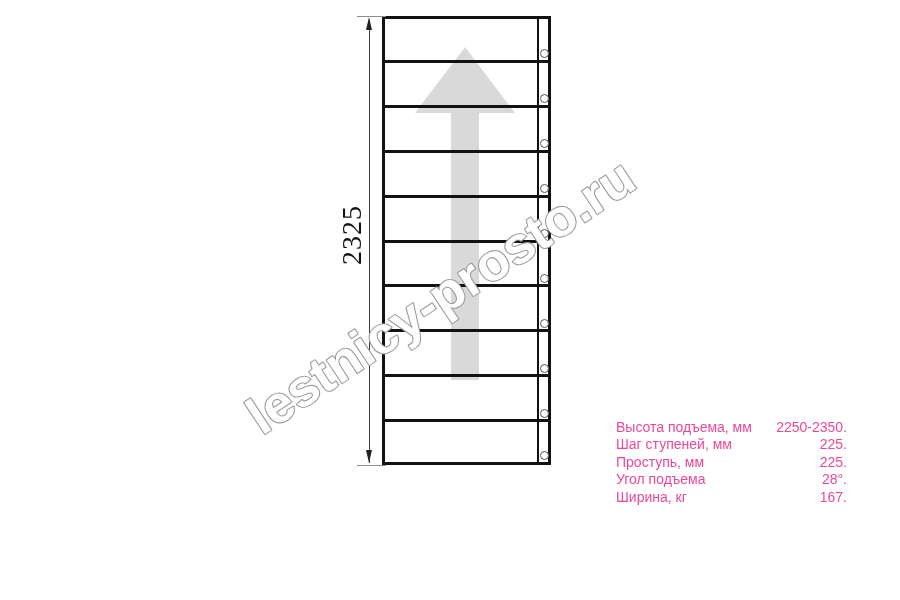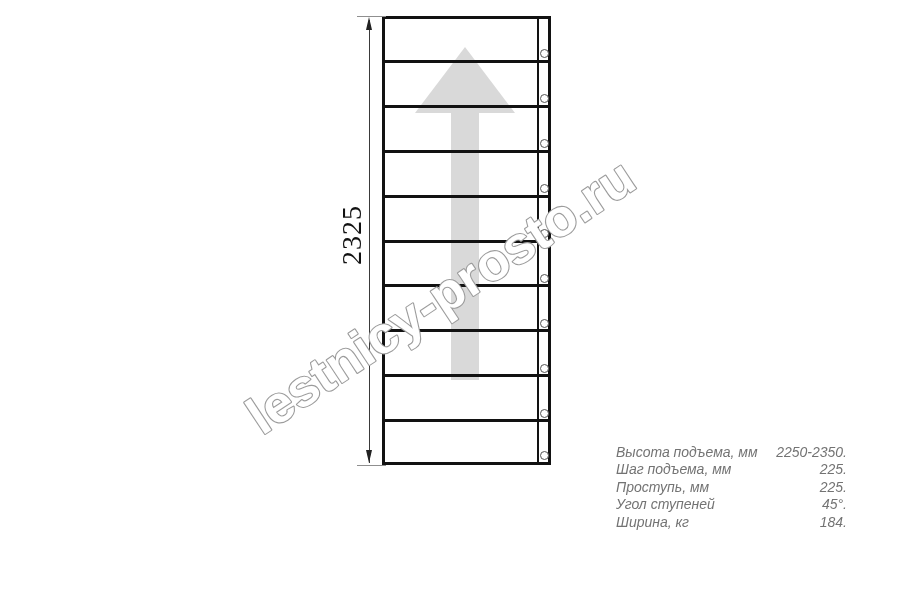--- a/index.html
+++ b/index.html
@@ -122,27 +122,26 @@
     fill: #ffffff;
     stroke: #9c9c9c;
     stroke-width: 2.2px;
     stroke-linejoin: round;
     paint-order: stroke fill;
   }
 
   
   .specs {
     position: absolute;
-    left: 616px; top: 444px;
+    left: 616px; top: 419px;
     width: 231px;
     z-index: 4;
-    font-style: italic;
     font-size: 14px;
     line-height: 17.4px;
-    color: #737373;
+    color: #ec4899;
   }
   .spec-row {
     display: flex;
     justify-content: space-between;
     white-space: nowrap;
   }
   .spec-value { text-align: right; }
 </style>
 </head>
 <body>
@@ -192,30 +191,30 @@
   <svg class="watermark" viewBox="0 0 900 600" xmlns="http://www.w3.org/2000/svg">
     <text transform="translate(262,436) rotate(-33.5)" textLength="452" lengthAdjust="spacingAndGlyphs">lestnicy-prosto.ru</text>
   </svg>
 
   <div class="specs">
     <div class="spec-row">
       <span class="spec-label">Высота подъема, мм</span>
       <span class="spec-value">2250-2350.</span>
     </div>
     <div class="spec-row">
-      <span class="spec-label">Шаг подъема, мм</span>
+      <span class="spec-label">Шаг ступеней, мм</span>
       <span class="spec-value">225.</span>
     </div>
     <div class="spec-row">
       <span class="spec-label">Проступь, мм</span>
       <span class="spec-value">225.</span>
     </div>
     <div class="spec-row">
-      <span class="spec-label">Угол ступеней</span>
-      <span class="spec-value">45°.</span>
+      <span class="spec-label">Угол подъема</span>
+      <span class="spec-value">28°.</span>
     </div>
     <div class="spec-row">
       <span class="spec-label">Ширина, кг</span>
-      <span class="spec-value">184.</span>
+      <span class="spec-value">167.</span>
     </div>
   </div>
 
 </div>
 
 </body></html>

